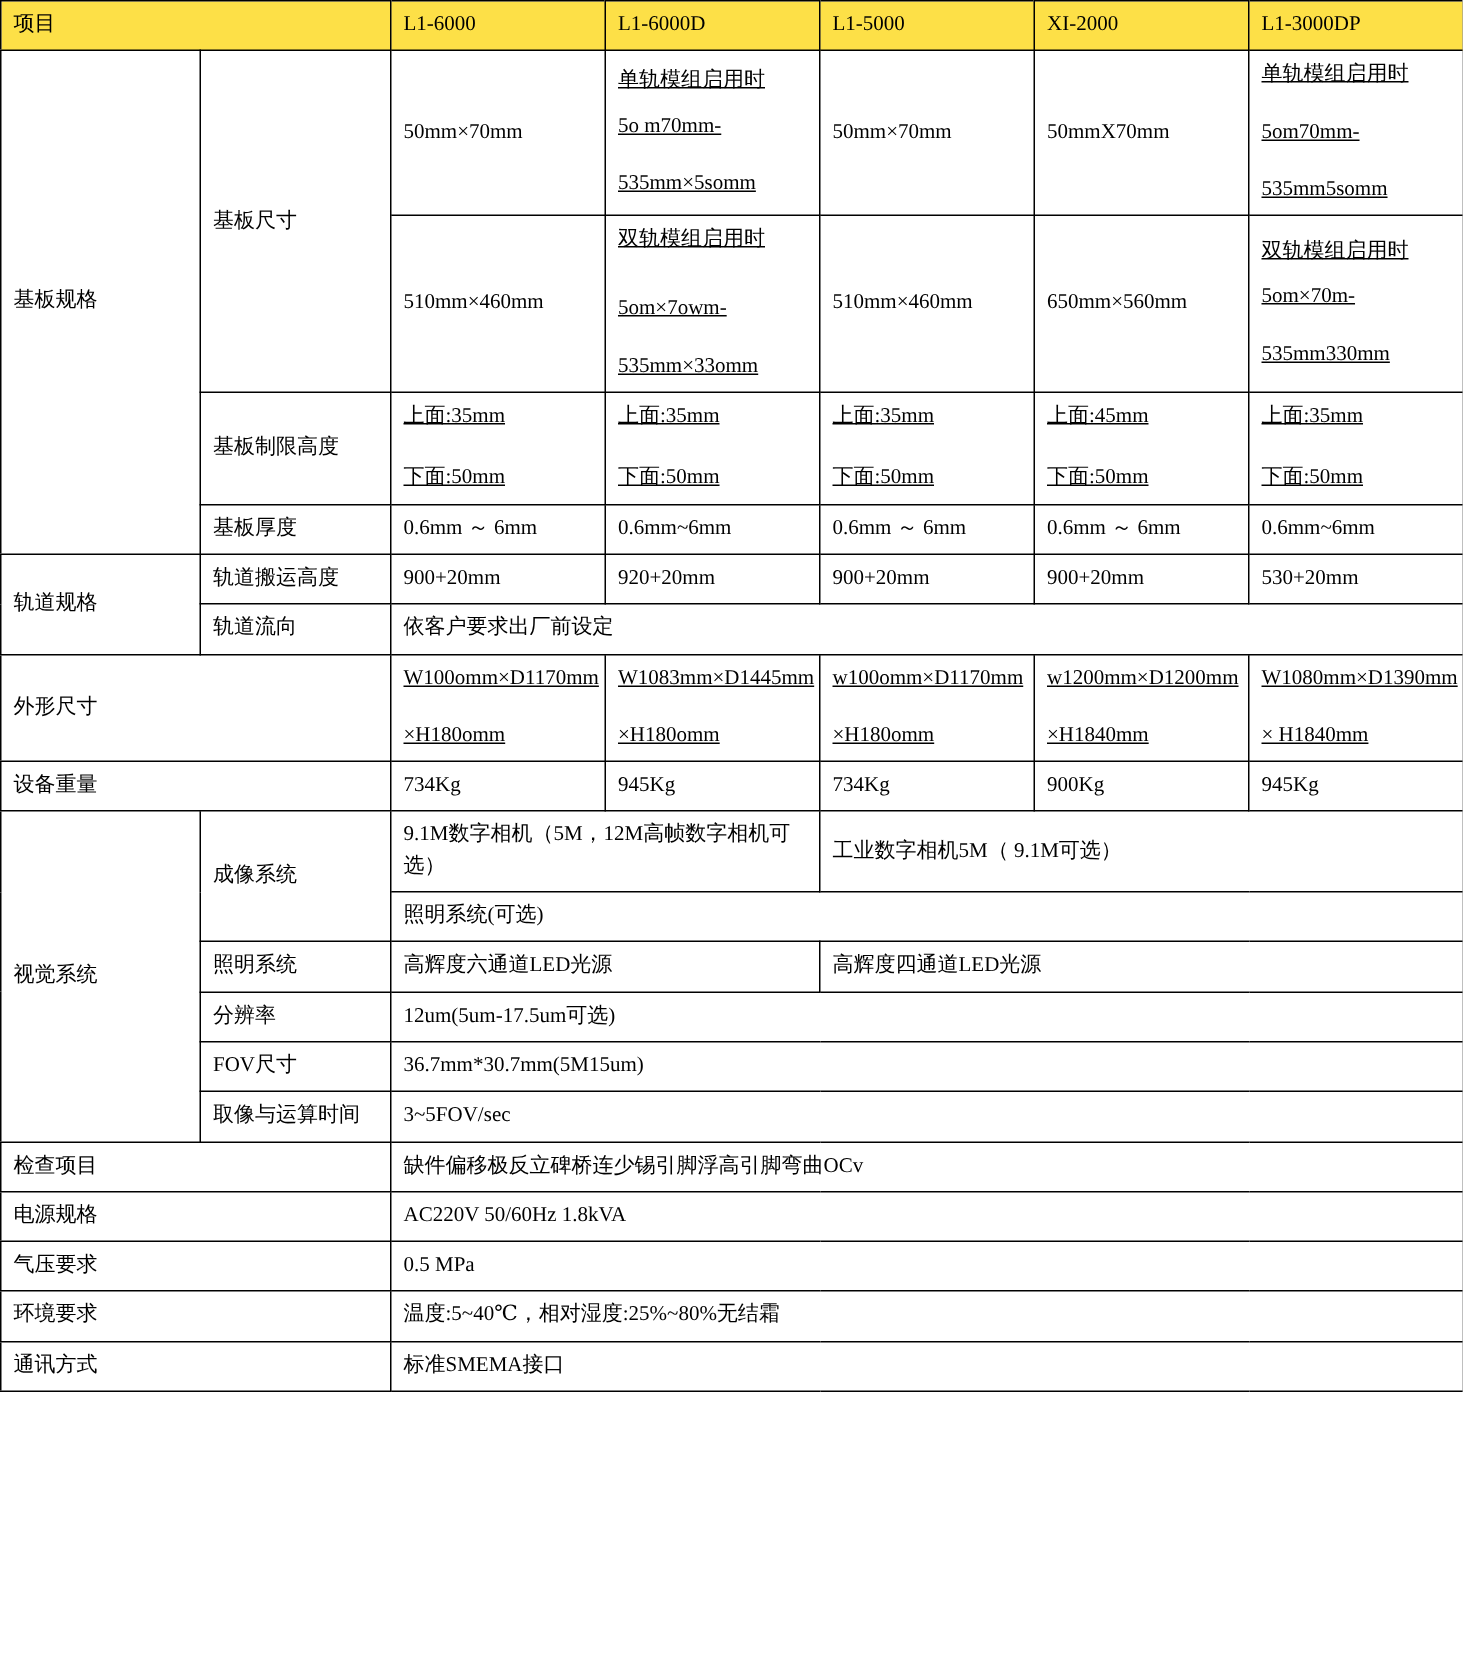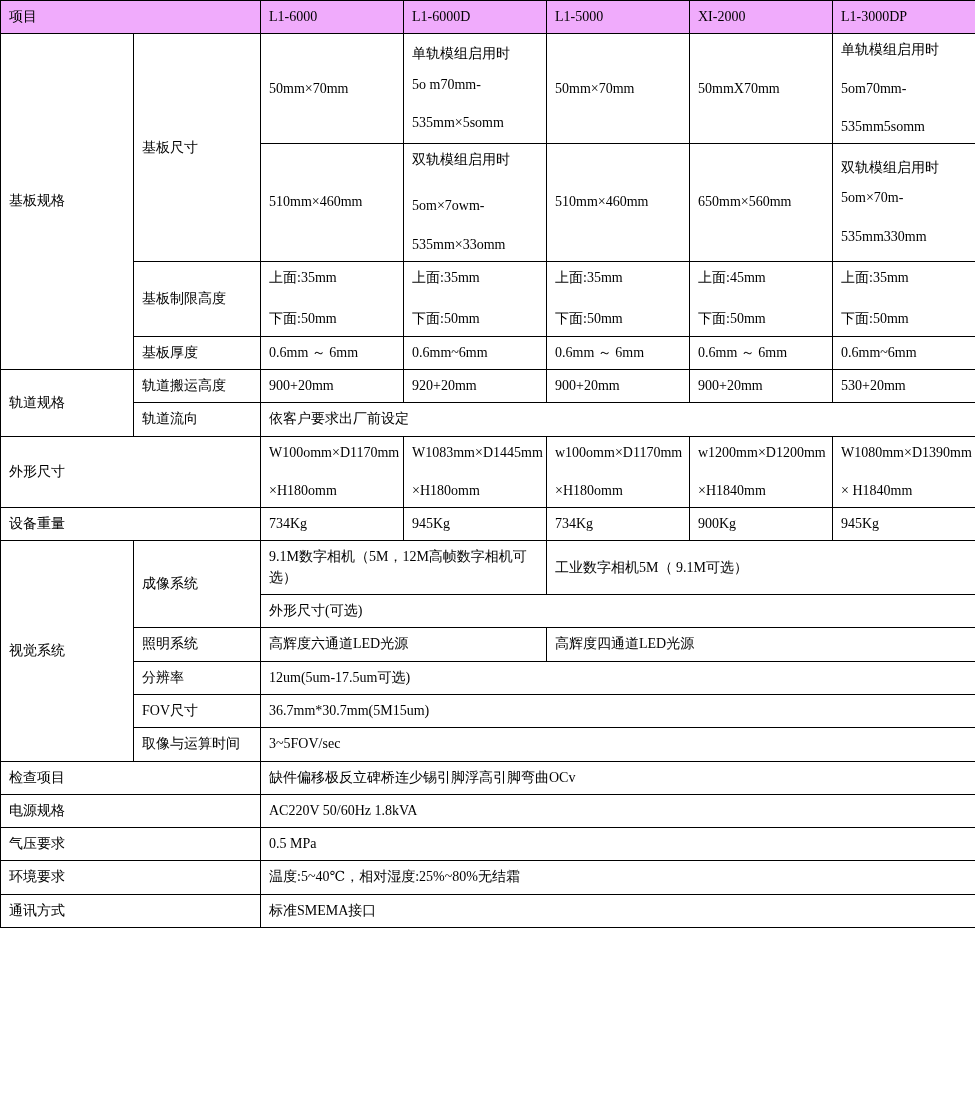--- a/index.html
+++ b/index.html
@@ -23,21 +23,21 @@
     border-right: 1px solid #000;
     border-bottom: 1px solid #000;
     vertical-align: middle;
     padding: 6px 8px;
     font-size: 14px;
     line-height: 1.45;
     font-weight: normal;
     text-align: left;
   }
   thead td {
-    background: #f0abfc;
+    background: #fde047;
     font-size: 15px;
     padding-top: 12px;
     padding-bottom: 12px;
   }
   .c0 { width: 133px; }
   .c1 { width: 127px; }
   .c2 { width: 143px; }
   .c3 { width: 143px; }
   .c4 { width: 143px; }
   .c5 { width: 143px; }
@@ -48,21 +48,21 @@
   .sub {
     vertical-align: middle;
   }
   .two-line span { display: block; }
   .two-line span.gap { margin-top: 21px; }
   .blockline { display: block; }
   .blockline + .blockline { margin-top: 18px; }
   .pad-tall { padding-top: 10px; padding-bottom: 10px; }
   .tall-cell { height: 64px; }
   .mid { vertical-align: middle; }
-  .top { vertical-align: top; }
+  .top { vertical-align: top; text-decoration: underline; }
 </style>
 </head>
 <body>
 
 <table class="spec">
   <colgroup>
     <col class="c0">
       <col class="c1">
       <col class="c2">
       <col class="c3">
@@ -197,21 +197,21 @@
       <td class="pad-tall">945Kg</td>
     </tr>
 
     <tr>
       <td rowspan="6" class="cat">视觉系统</td>
       <td rowspan="2" class="sub">成像系统</td>
       <td colspan="2" class="pad-tall">9.1M数字相机（5M，12M高帧数字相机可选）</td>
       <td colspan="3" class="pad-tall">工业数字相机5M（ 9.1M可选）</td>
     </tr>
     <tr>
-      <td colspan="5" class="pad-tall">外形尺寸(可选)</td>
+      <td colspan="5" class="pad-tall">照明系统(可选)</td>
     </tr>
 
     <tr>
       <td class="sub">照明系统</td>
       <td colspan="2" class="pad-tall">高辉度六通道LED光源</td>
       <td colspan="3" class="pad-tall">高辉度四通道LED光源</td>
     </tr>
 
     <tr>
       <td class="sub">分辨率</td>

